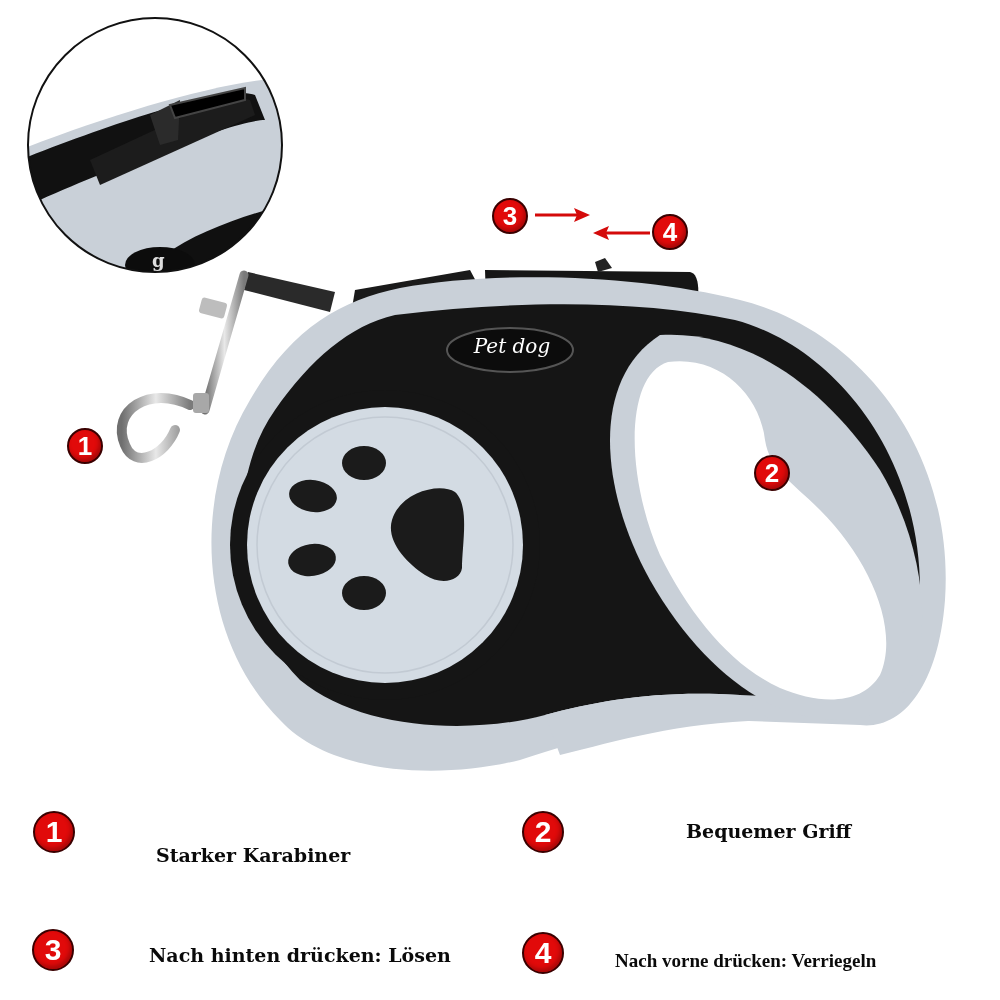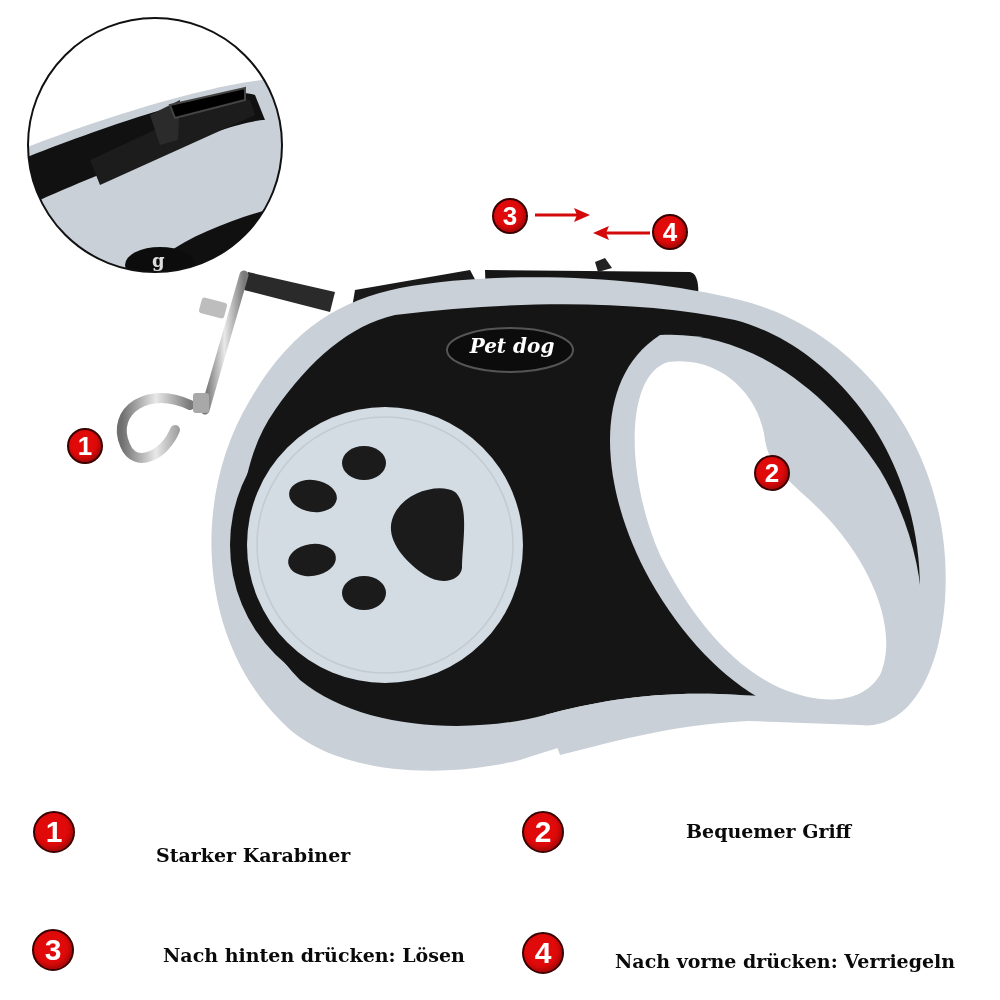--- a/index.html
+++ b/index.html
@@ -92,34 +92,34 @@
   <g>
     <line x1="535" y1="215" x2="578" y2="215" stroke="#d40a0a" stroke-width="3"></line>
     <polygon points="590,215 574,208 577,215 574,222" fill="#d40a0a"></polygon>
   </g>
   <g>
     <line x1="650" y1="233" x2="605" y2="233" stroke="#d40a0a" stroke-width="3"></line>
     <polygon points="593,233 609,226 606,233 609,240" fill="#d40a0a"></polygon>
   </g>
 </svg>
 
-<div class="abs" style="left:462px;top:334px;width:100px;text-align:center;color:#fff;font-family:'DejaVu Serif',serif;font-weight:bold;font-style:italic;font-size:20px;">Pet dog</div>
+<div class="abs" style="left:462px;top:334px;width:100px;text-align:center;color:#fff;font-family:'DejaVu Serif',serif;font-weight:normal;font-style:italic;font-size:20px;">Pet dog</div>
 
 <div class="abs" style="left:152px;top:250px;color:#ddd;font-family:'DejaVu Serif',serif;font-weight:bold;font-size:18px;">g</div>
 
 <div class="badge sm" style="left:67px;top:428px;">1</div>
 <div class="badge sm" style="left:754px;top:455px;">2</div>
 <div class="badge sm" style="left:492px;top:198px;">3</div>
 <div class="badge sm" style="left:652px;top:214px;">4</div>
 
 <div>
   <div class="badge lg" style="left:33px;top:811px;">1</div>
   <div class="label" style="left:156px;top:844px;">Starker Karabiner</div>
 
   <div class="badge lg" style="left:522px;top:811px;">2</div>
   <div class="label" style="left:686px;top:820px;">Bequemer Griff</div>
 
   <div class="badge lg" style="left:32px;top:929px;">3</div>
-  <div class="label" style="left:149px;top:944px;margin-left:14px;">Nach hinten drücken: Lösen</div>
+  <div class="label" style="left:149px;top:944px;">Nach hinten drücken: Lösen</div>
 
   <div class="badge lg" style="left:522px;top:932px;">4</div>
-  <div class="label" style="left:615px;top:950px;">Nach vorne drücken: Verriegeln</div>
+  <div class="label" style="left:615px;top:950px;font-family:Liberation Serif, serif;">Nach vorne drücken: Verriegeln</div>
 </div>
 
 </body></html>

